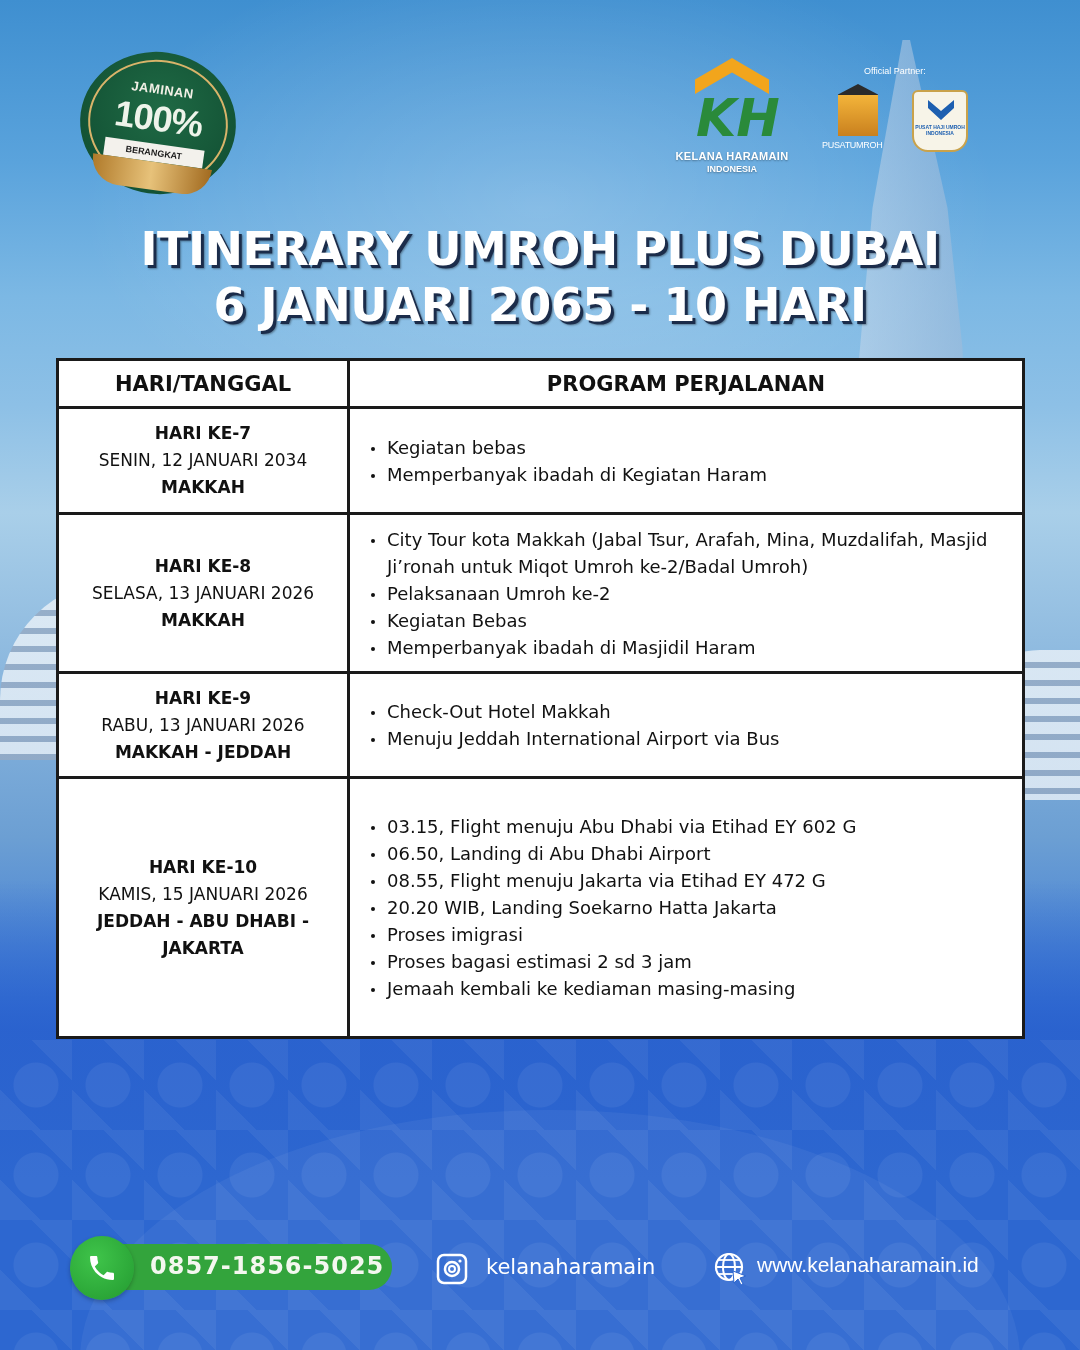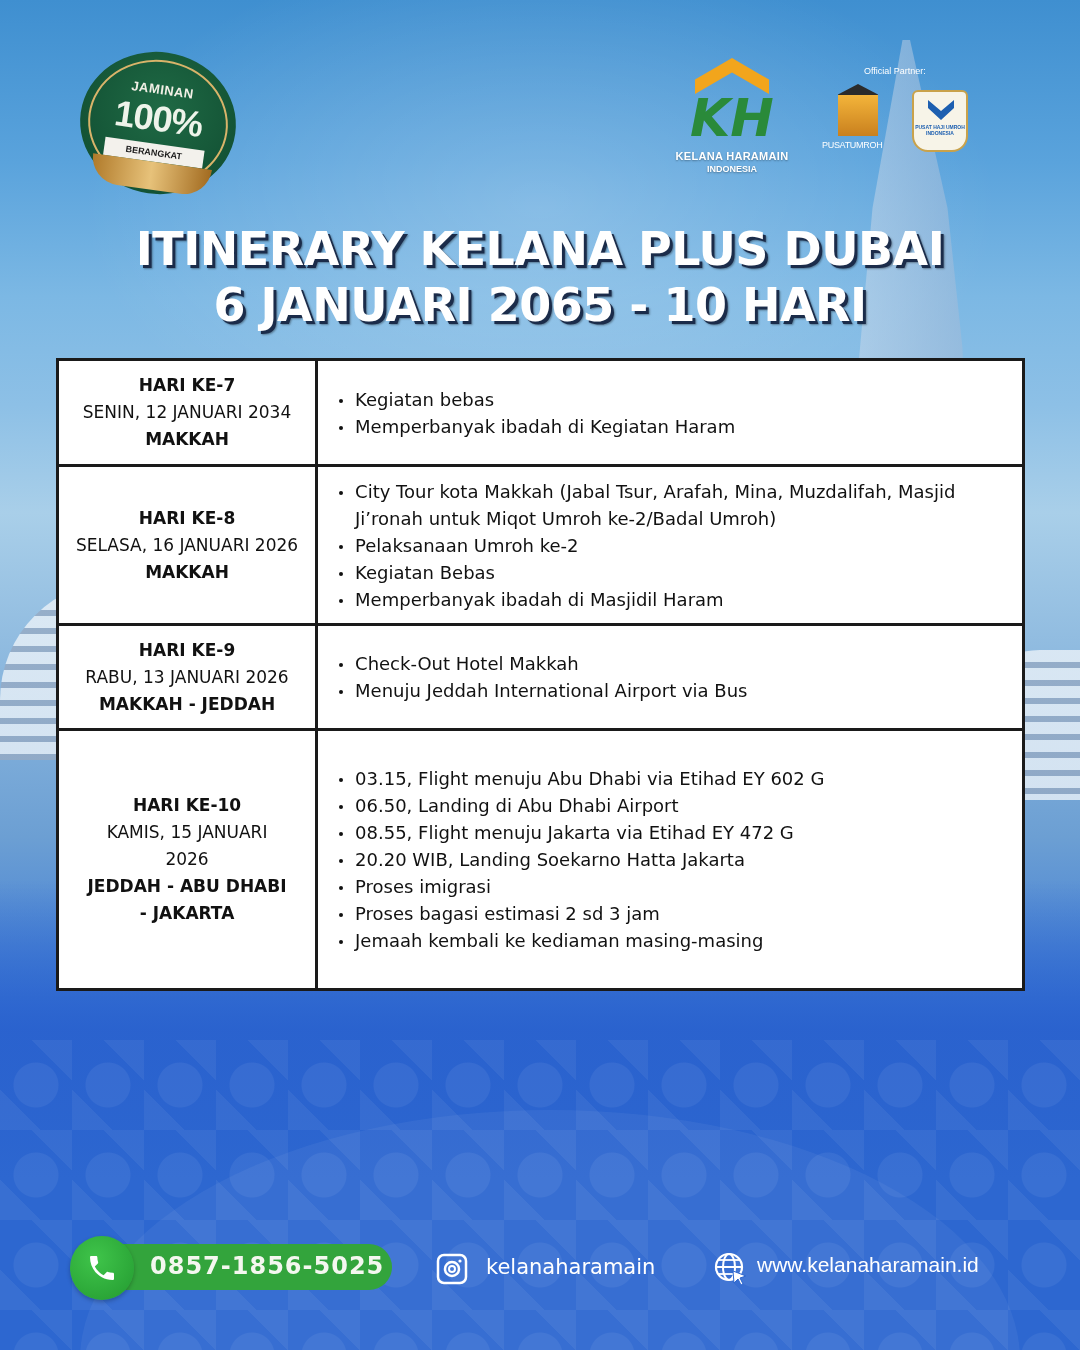--- a/index.html
+++ b/index.html
@@ -82,21 +82,21 @@
   }
 
   
   .kh-logo { position: absolute; left: 662px; top: 56px; width: 140px; height: 120px; text-align: center; }
   .kh-roof {
     position: absolute; left: 33px; top: 2px; width: 74px; height: 36px;
     background: #f2a51c;
     clip-path: polygon(50% 0, 100% 60%, 100% 100%, 50% 40%, 0 100%, 0 60%);
   }
   .kh-mark {
-    position: absolute; left: 28px; top: 34px; width: 72px; height: 56px;
+    position: absolute; left: 34px; top: 34px; width: 72px; height: 56px;
     color: #2a8a3a; font-weight: bold; font-size: 52px; line-height: 56px; font-style: italic;
     font-family: "DejaVu Sans", sans-serif;
   }
   .kh-name {
     position: absolute; left: 0; right: 0; top: 94px; color: #fff; font-weight: bold; font-size: 11px;
     letter-spacing: 0.3px; text-shadow: 0 1px 2px rgba(0,0,0,0.35);
   }
   .kh-sub {
     position: absolute; left: 0; right: 0; top: 108px; color: #fff; font-weight: bold; font-size: 9px;
     text-shadow: 0 1px 2px rgba(0,0,0,0.35);
@@ -219,44 +219,48 @@
 <div class="partner-label">Official Partner:</div>
 <div class="pu-logo">
   <div class="pu-mark"></div>
   <div class="pu-text">PUSATUMROH</div>
 </div>
 <div class="phui-logo">
   <div class="phui-mark"></div>
   <div class="phui-text">PUSAT HAJI UMROH INDONESIA</div>
 </div>
 
-<div class="title l1">ITINERARY KELANA PLUS DUBAI</div>
+<div class="title l1">ITINERARY UMROH PLUS DUBAI</div>
 <div class="title l2">6 JANUARI 2065 - 10 HARI</div>
 
 <table class="itinerary">
   <tbody>
+      <tr>
+    <th class="col-day">HARI/TANGGAL</th>
+    <th>PROGRAM PERJALANAN</th>
+  </tr>
 
   <tr style="height:106px">
     <td class="day-cell">
       <span class="b">HARI KE-7</span>
       <span class="n">SENIN, 12 JANUARI 2034</span>
       <span class="b">MAKKAH</span>
     </td>
     <td class="prog-cell">
       <ul>
         <li>Kegiatan bebas</li>
         <li>Memperbanyak ibadah di Kegiatan Haram</li>
       </ul>
     </td>
   </tr>
 
   <tr style="height:159px">
     <td class="day-cell">
       <span class="b">HARI KE-8</span>
-      <span class="n">SELASA, 16 JANUARI 2026</span>
+      <span class="n">SELASA, 13 JANUARI 2026</span>
       <span class="b">MAKKAH</span>
     </td>
     <td class="prog-cell">
       <ul>
         <li>City Tour kota Makkah (Jabal Tsur, Arafah, Mina, Muzdalifah, Masjid Ji’ronah untuk Miqot Umroh ke-2/Badal Umroh)</li>
         <li>Pelaksanaan Umroh ke-2</li>
         <li>Kegiatan Bebas</li>
         <li>Memperbanyak ibadah di Masjidil Haram</li>
       </ul>
     </td>

